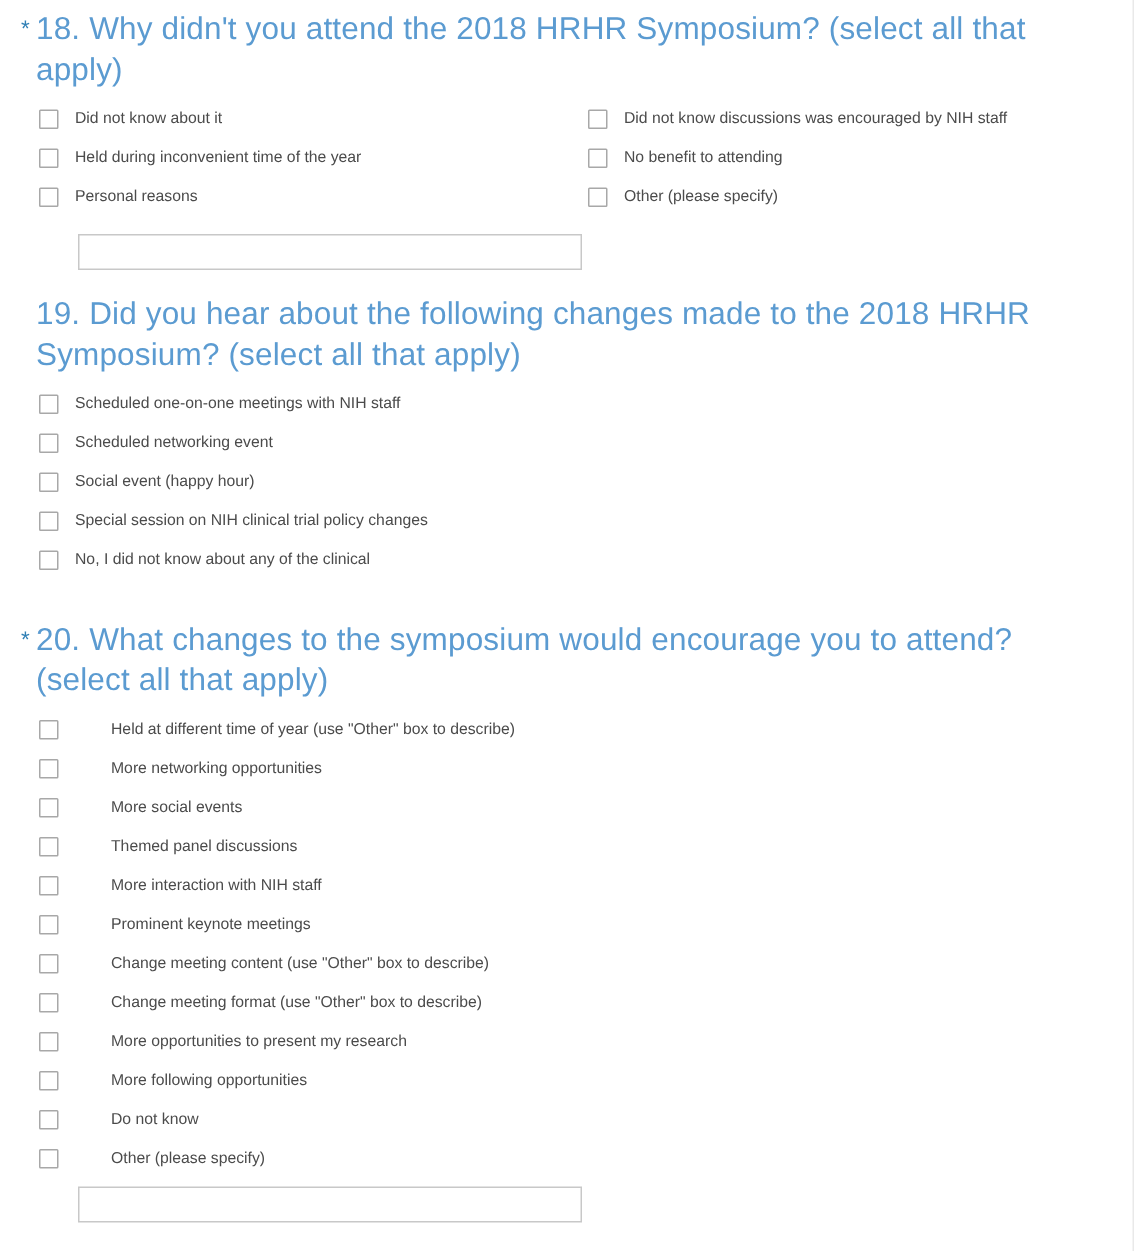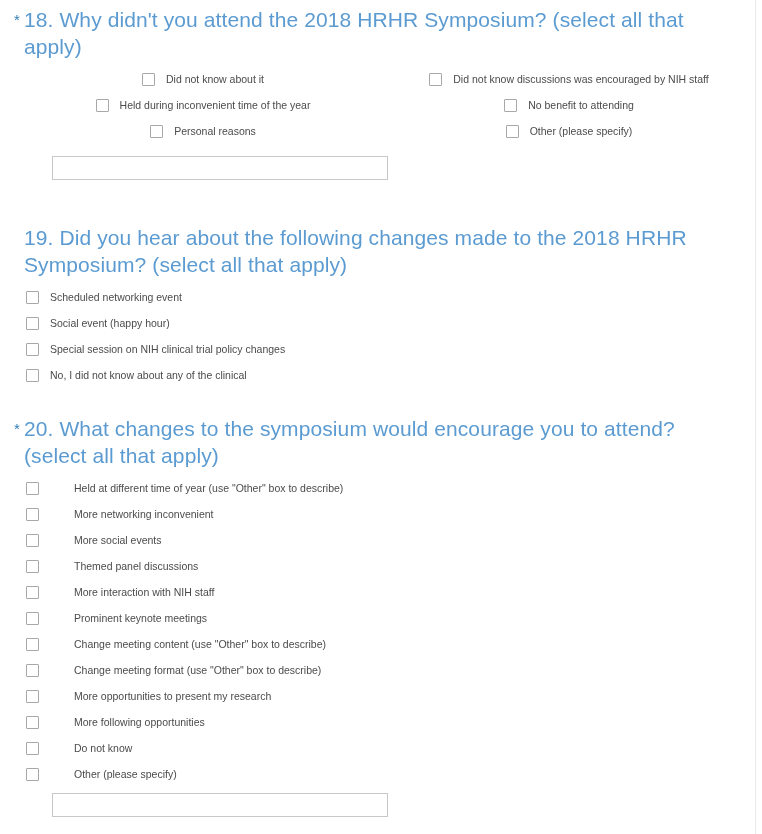--- a/index.html
+++ b/index.html
@@ -62,21 +62,20 @@
   .options {
     margin-top: 10px;
   }
   .options.two-col {
     display: flex;
     flex-wrap: wrap;
   }
   .options.two-col .opt {
     width: 50%;
     box-sizing: border-box;
-    justify-content: center;
   }
   .opt {
     display: flex;
     align-items: flex-start;
     margin-bottom: 9px;
     padding-left: 12px;
   }
   .opt .cbx {
     flex: 0 0 13px;
     width: 13px;
@@ -103,21 +102,21 @@
     box-sizing: border-box;
     border: 1px solid #c8c8c8;
     background: #ffffff;
     font-family: "Liberation Sans", sans-serif;
     font-size: 11px;
     color: #333;
     padding: 2px 5px;
     border-radius: 0;
   }
   .q18 { margin-top: 0px; }
-  .q19 { margin-top: 44px; }
+  .q19 { margin-top: 16px; }
   .q20 { margin-top: 33px; }
   .q18 .options { margin-top: 12px; }
   .q19 .options { margin-top: 12px; }
   .q20 .options { margin-top: 12px; }
   .q18 .opt { margin-bottom: 12px; }
   .q19 .opt { margin-bottom: 12px; }
   .q20 .opt { margin-bottom: 12px; gap: 24px; }
 </style>
 </head>
 <body>
@@ -161,20 +160,24 @@
   </div>
 
   <div class="question q19">
     <div class="q-title-row">
       <span class="req-star hidden"></span>
       <div class="q-title">19. Did you hear about the following changes made to the 2018 HRHR Symposium? (select all that apply)</div>
     </div>
     <div class="options">
       <div class="opt">
         <span class="cbx"></span>
+        <span class="opt-label">Scheduled one-on-one meetings with NIH staff</span>
+      </div>
+      <div class="opt">
+        <span class="cbx"></span>
         <span class="opt-label">Scheduled networking event</span>
       </div>
       <div class="opt">
         <span class="cbx"></span>
         <span class="opt-label">Social event (happy hour)</span>
       </div>
       <div class="opt">
         <span class="cbx"></span>
         <span class="opt-label">Special session on NIH clinical trial policy changes</span>
       </div>
@@ -190,21 +193,21 @@
       <span class="req-star">*</span>
       <div class="q-title">20. What changes to the symposium would encourage you to attend? (select all that apply)</div>
     </div>
     <div class="options">
       <div class="opt">
         <span class="cbx"></span>
         <span class="opt-label">Held at different time of year (use "Other" box to describe)</span>
       </div>
       <div class="opt">
         <span class="cbx"></span>
-        <span class="opt-label">More networking inconvenient</span>
+        <span class="opt-label">More networking opportunities</span>
       </div>
       <div class="opt">
         <span class="cbx"></span>
         <span class="opt-label">More social events</span>
       </div>
       <div class="opt">
         <span class="cbx"></span>
         <span class="opt-label">Themed panel discussions</span>
       </div>
       <div class="opt">

